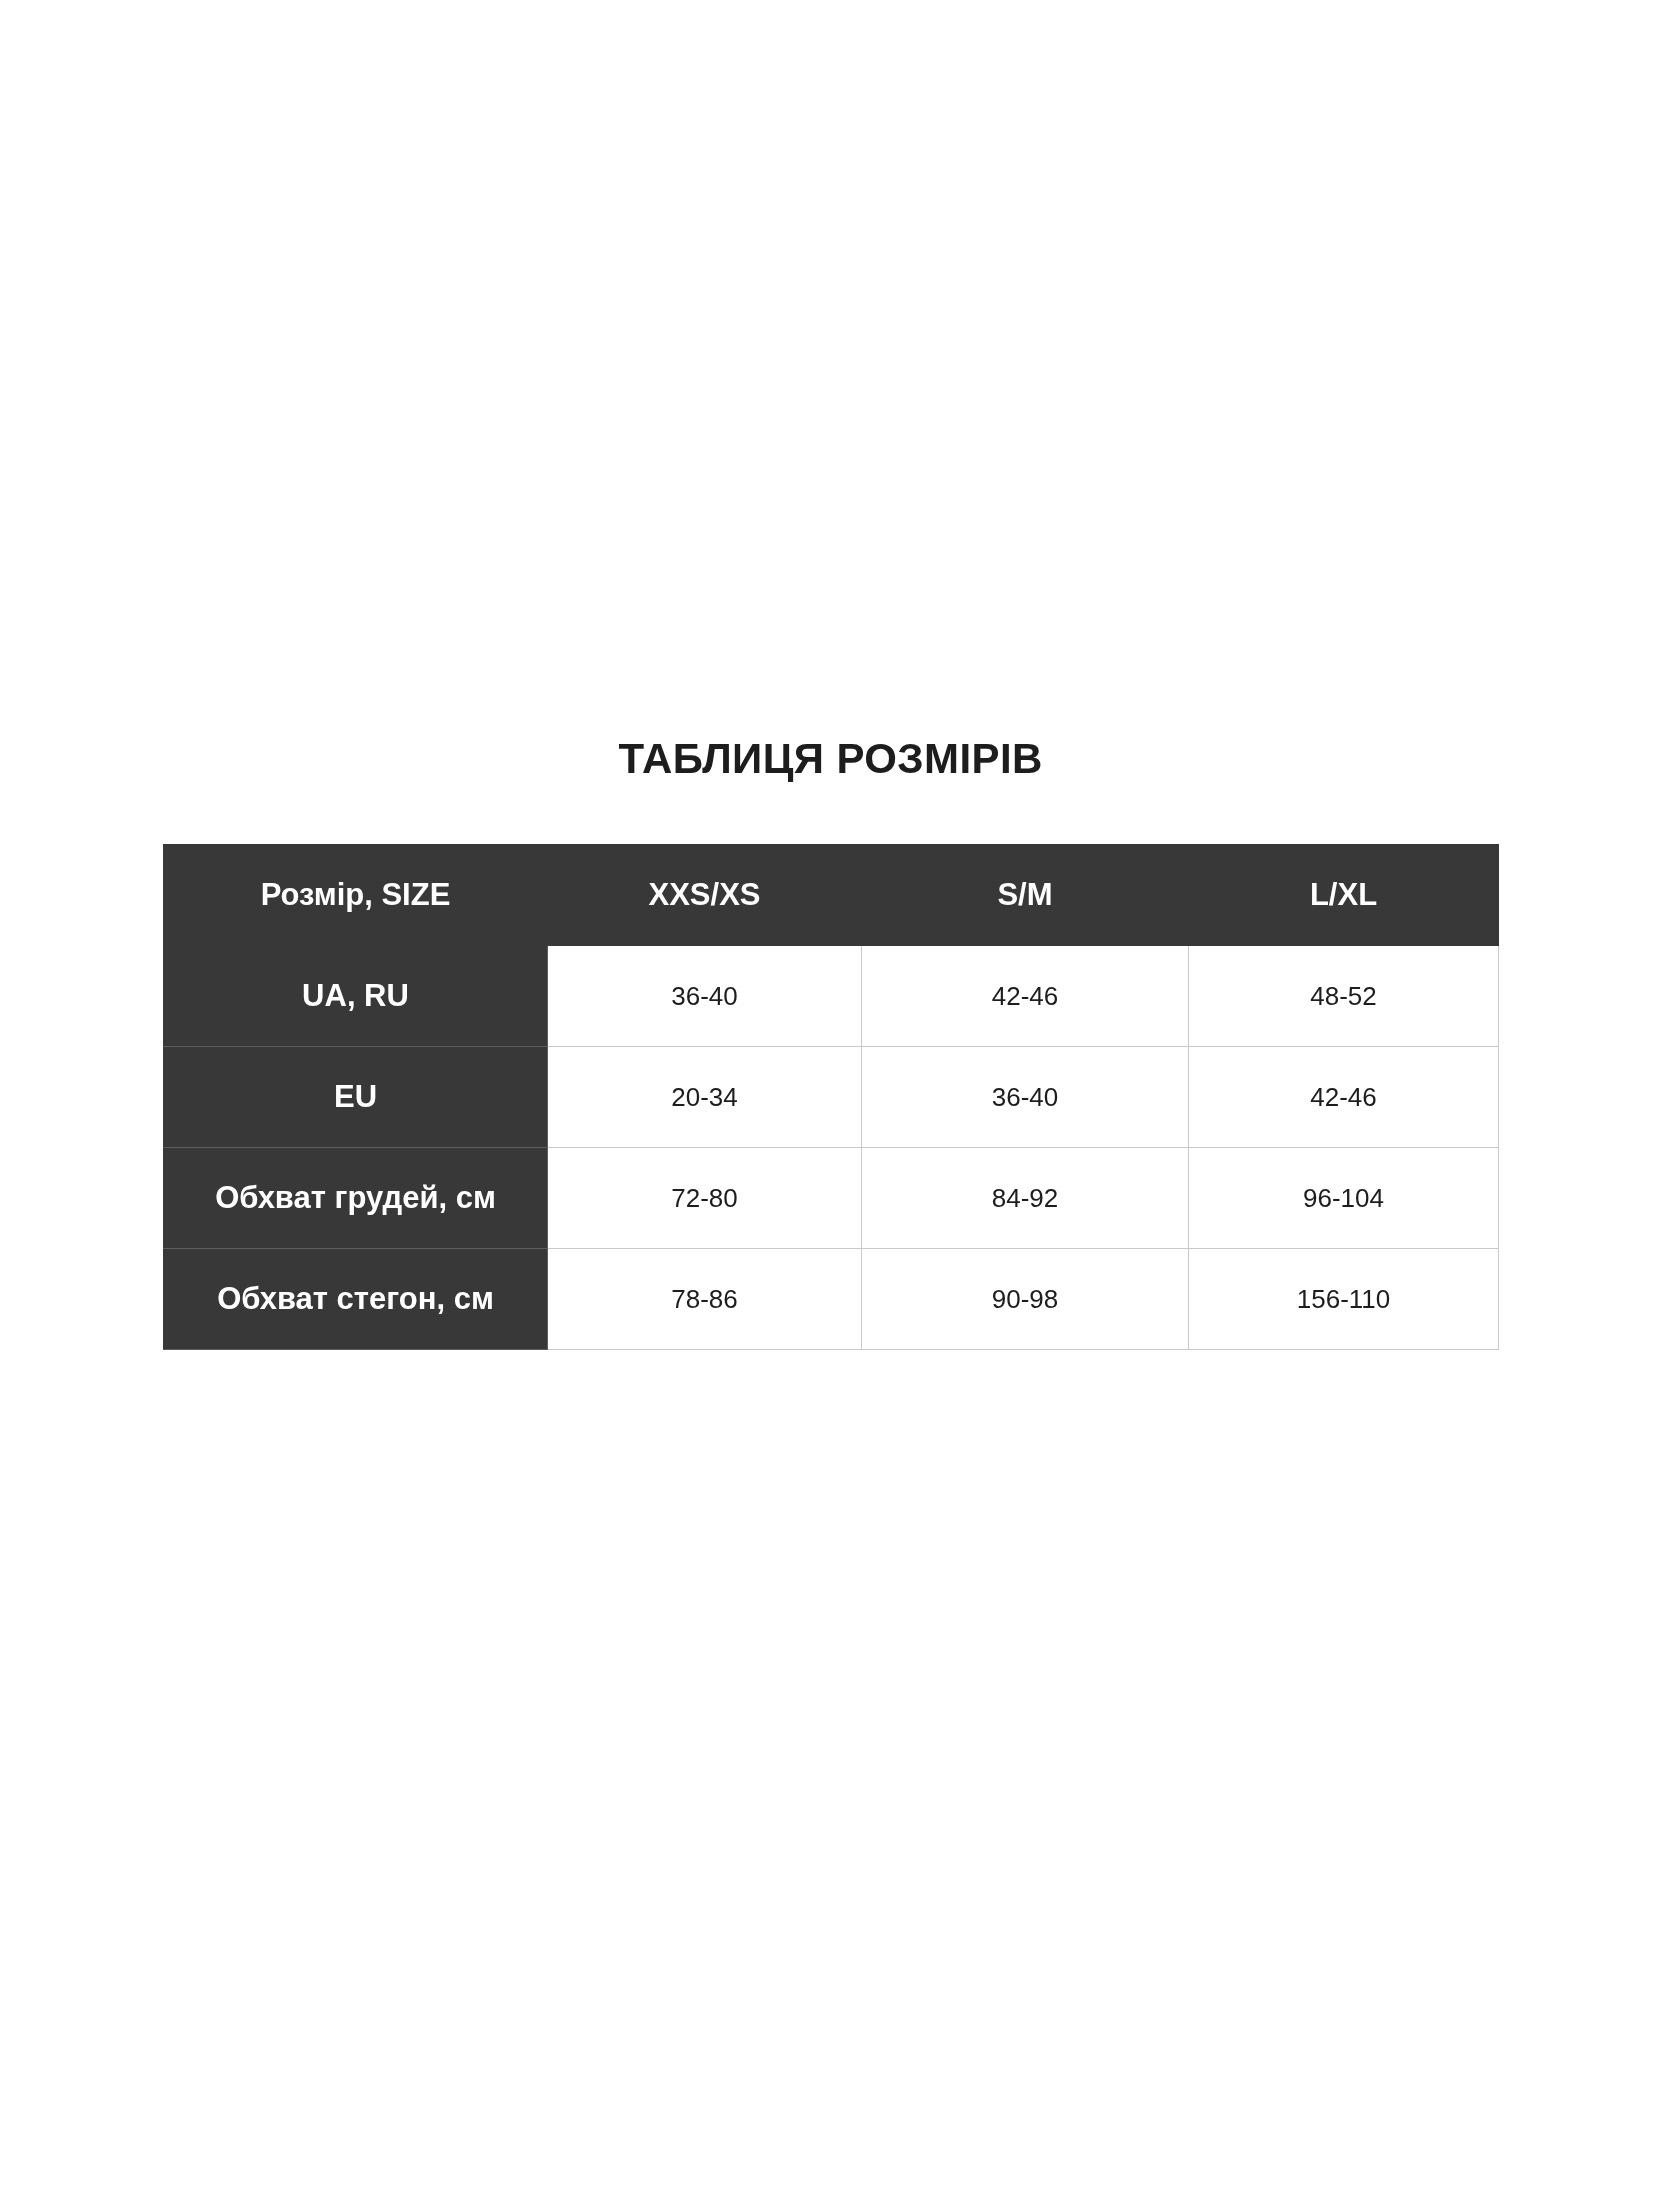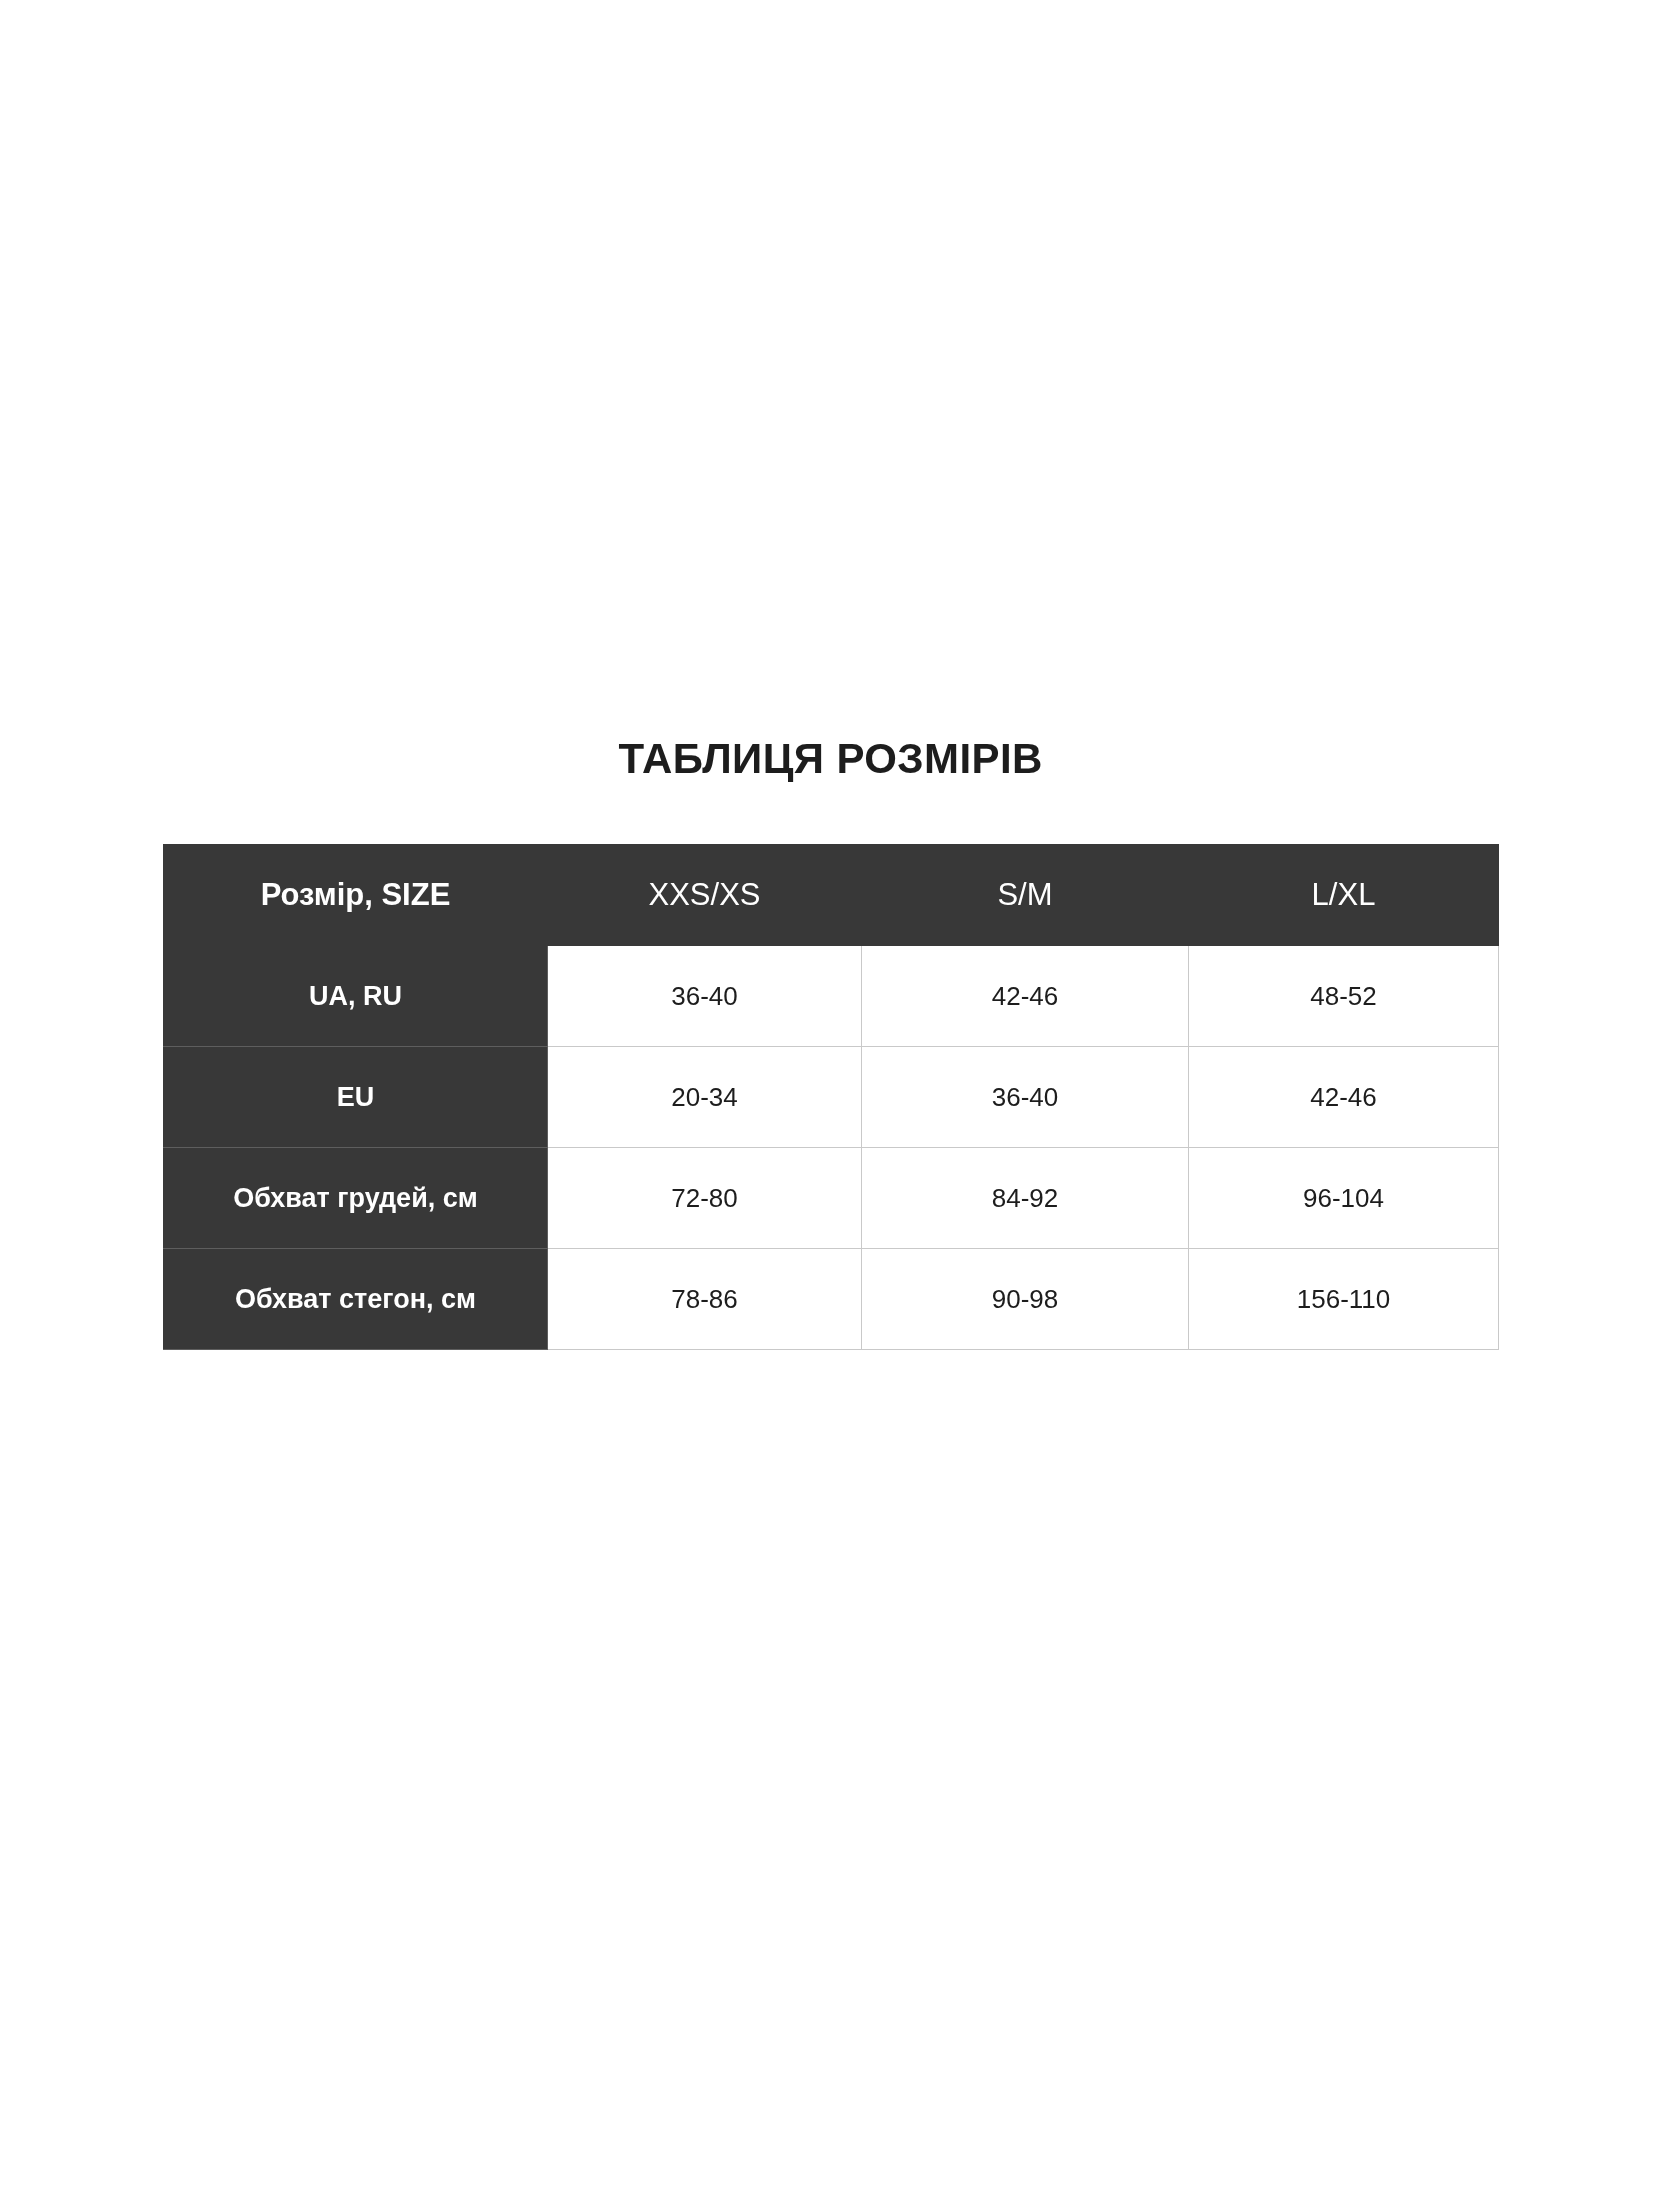--- a/index.html
+++ b/index.html
@@ -62,28 +62,28 @@
   
   .hdr-label,
   .hdr-cell {
     background: #383838;
     color: #ffffff;
     font-size: 31px;
     font-weight: bold;
     border: 0.8px solid #383838;
   }
   .hdr-cell {
-    font-weight: normal;
+    font-weight: bold;
   }
 
   
   .row-label {
     background: #383838;
     color: #ffffff;
-    font-size: 27px;
+    font-size: 31px;
     font-weight: bold;
     border: 0.8px solid #5e5e5e;
     border-left: 0.8px solid #383838;
   }
 
   
   .val {
     background: #ffffff;
     color: #1d1d1d;
     font-size: 26px;

